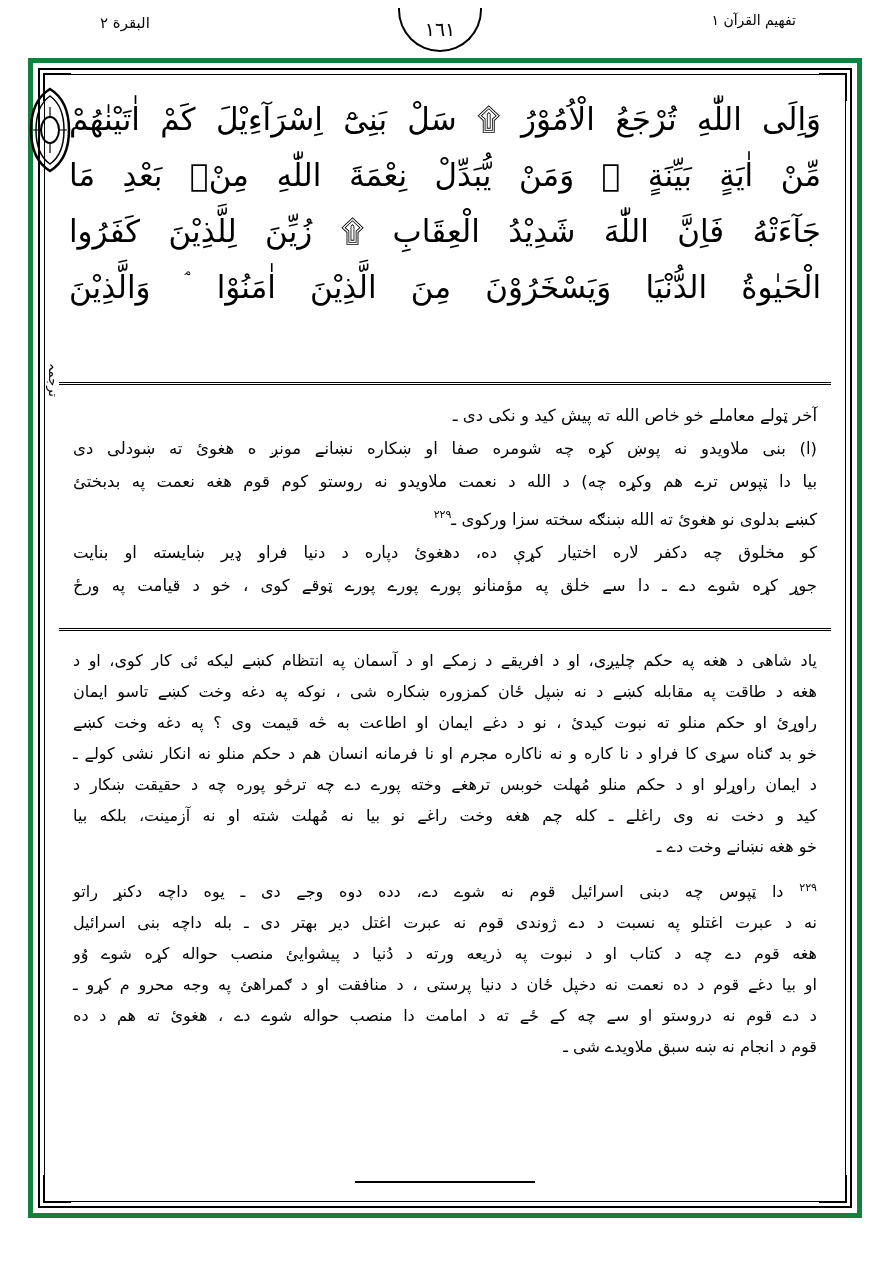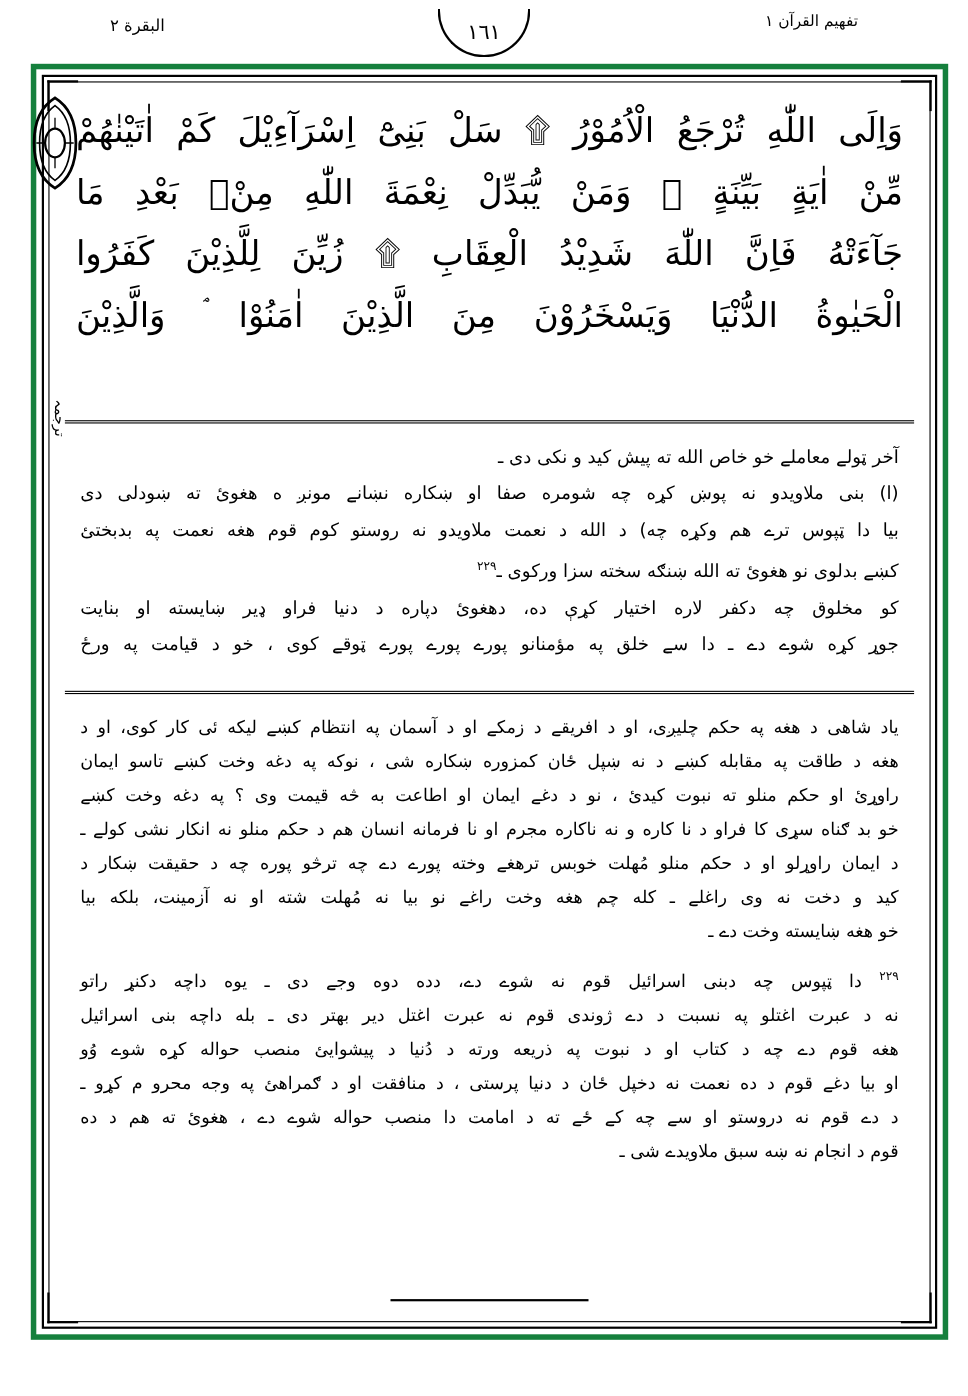--- a/index.html
+++ b/index.html
@@ -22,21 +22,21 @@
   
   .header {
     position: absolute;
     top: 8px;
     left: 40px;
     right: 40px;
     height: 48px;
   }
   .header-right {
     position: absolute;
-    right: 60px;
+    right: 44px;
     top: 4px;
     text-align: right;
     direction: rtl;
     font-family: "DejaVu Sans", sans-serif;
     font-size: 15px;
     color: #000;
     line-height: 1.25;
   }
   .header-right .l1 { font-size: 14px; }
   .header-left {
@@ -259,21 +259,21 @@
         </div>
 
         <div class="tafsir-block">
           <div class="para">
             <div class="tafsir-line">یاد شاهی د هغه په حکم چلیږی، او د افریقے د زمکے او د آسمان په انتظام کښے لیکه ئی کار کوی، او د</div>
             <div class="tafsir-line">هغه د طاقت په مقابله کښے د نه ښپل ځان کمزوره ښکاره شی ، نوکه په دغه وخت کښے تاسو ایمان</div>
             <div class="tafsir-line">راوړئ او حکم منلو ته نبوت کیدئ ، نو د دغے ایمان او اطاعت به څه قیمت وی ؟ په دغه وخت کښے</div>
             <div class="tafsir-line">خو بد ګناه سړی کا فراو د نا کاره و نه ناکاره مجرم او نا فرمانه انسان هم د حکم منلو نه انکار نشی کولے ـ</div>
             <div class="tafsir-line">د ایمان راوړلو او د حکم منلو مُهلت خوبس ترهغے وخته پورے دے چه ترڅو پوره چه د حقیقت ښکار د</div>
             <div class="tafsir-line">کید و دخت نه وی راغلے ـ کله چم هغه وخت راغے نو بیا نه مُهلت شته او نه آزمینت، بلکه بیا</div>
-            <div class="tafsir-line last">خو هغه ښایسته وخت دے ـ</div>
+            <div class="tafsir-line last">خو هغه نښانے وخت دے ـ</div>
           </div>
           <div class="para">
             <div class="tafsir-line"><span class="sup">٢٢٩</span> دا ټپوس چه دبنی اسرائیل قوم نه شوے دے، دده دوه وجے دی ـ یوه داچه دکنړ راتو</div>
             <div class="tafsir-line">نه د عبرت اغتلو په نسبت د دے ژوندی قوم نه عبرت اغتل دیر بهتر دی ـ بله داچه بنی اسرائیل</div>
             <div class="tafsir-line">هغه قوم دے چه د کتاب او د نبوت په ذریعه ورته د دُنیا د پیشوایئ منصب حواله کړه شوے وُو</div>
             <div class="tafsir-line">او بیا دغے قوم د ده نعمت نه دخپل ځان د دنیا پرستی ، د منافقت او د ګمراهئ په وجه محرو م کړو ـ</div>
             <div class="tafsir-line">د دے قوم نه دروستو او سے چه کے ځے ته د امامت دا منصب حواله شوے دے ، هغوئ ته هم د ده</div>
             <div class="tafsir-line last">قوم د انجام نه ښه سبق ملاویدے شی ـ</div>
           </div>
         </div>

